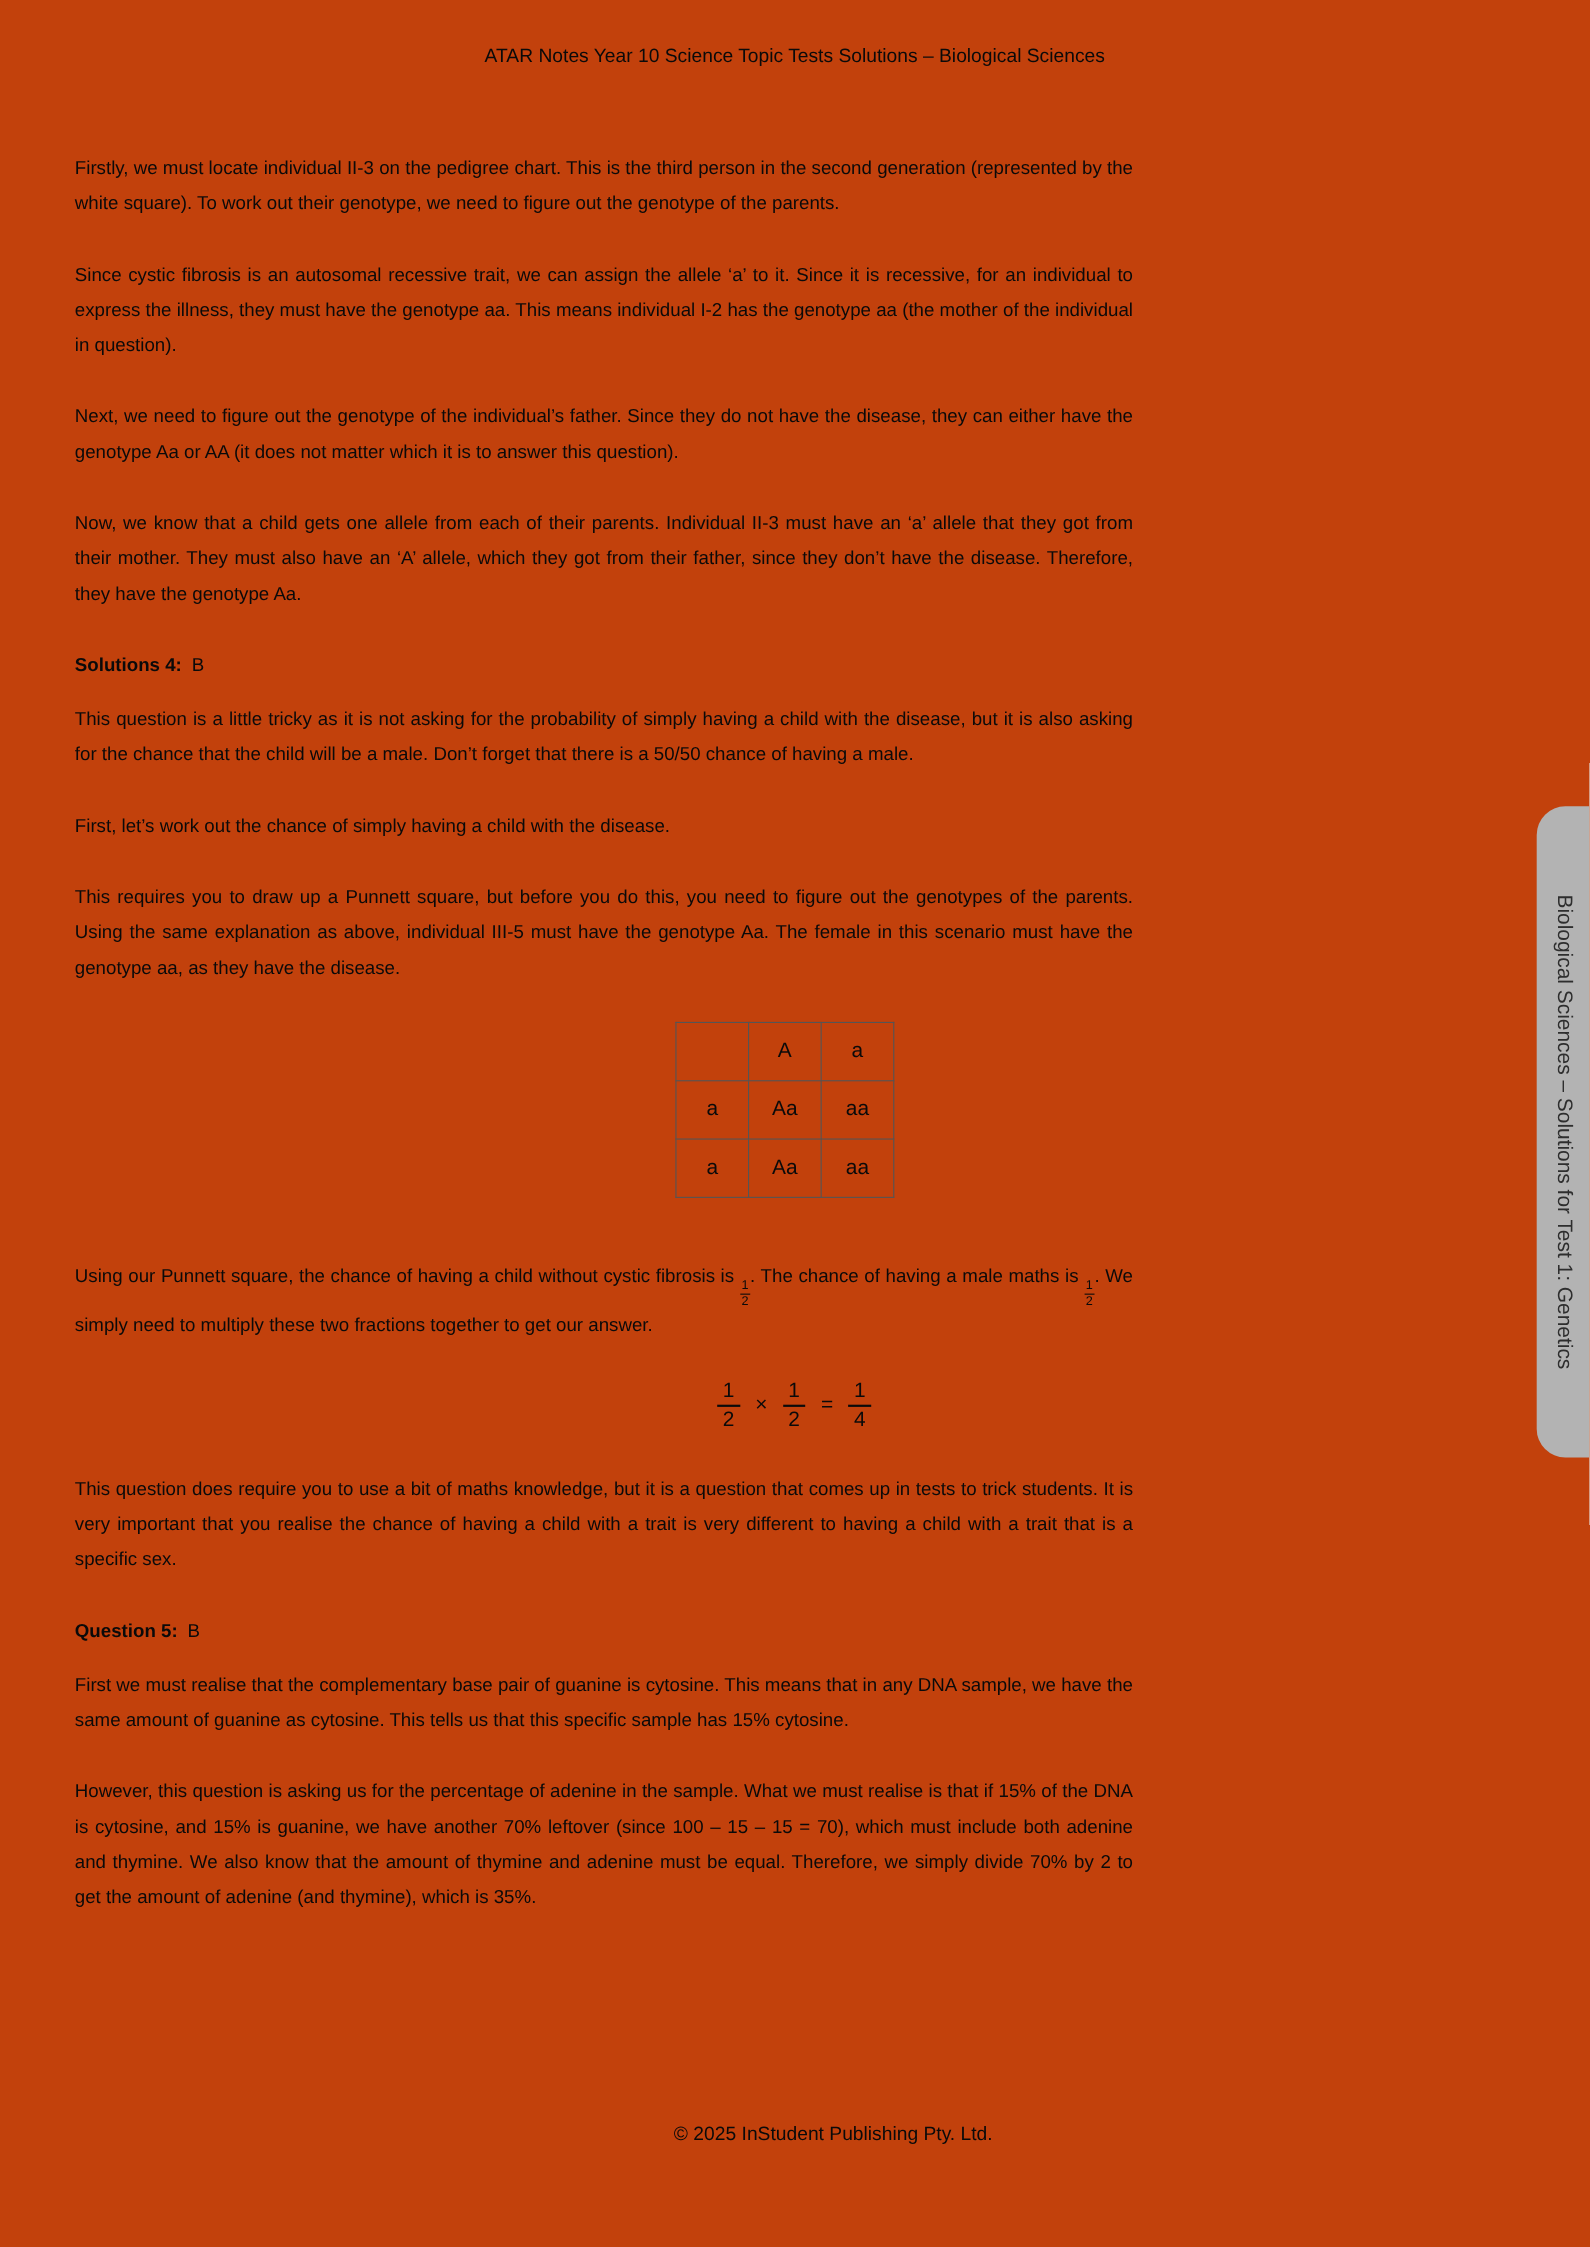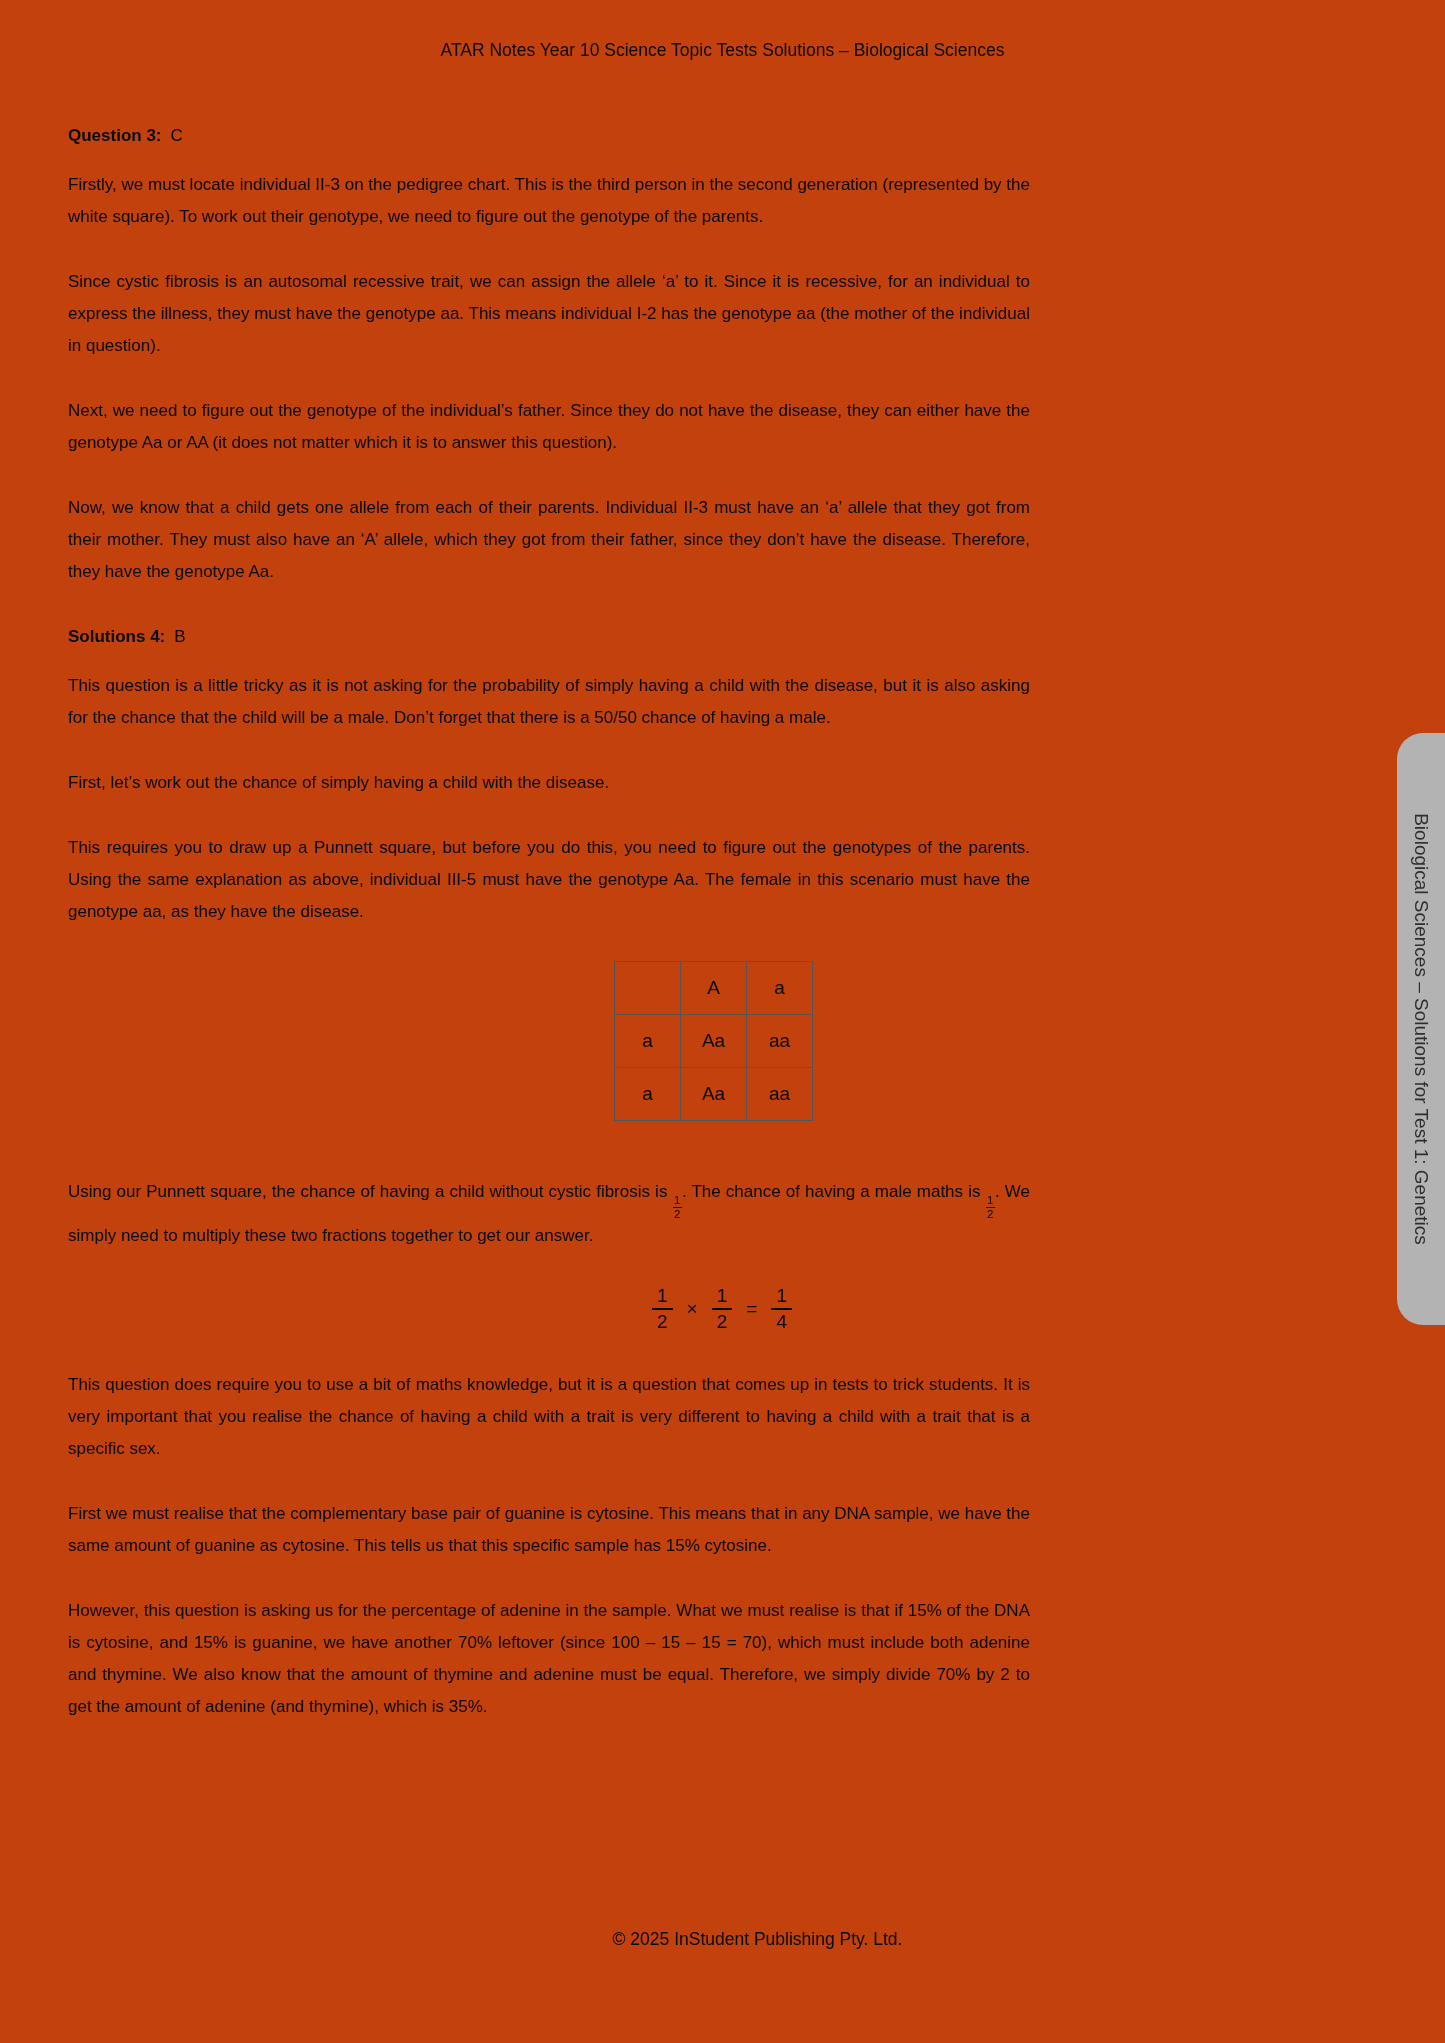--- a/index.html
+++ b/index.html
@@ -115,23 +115,20 @@
 </style>
 </head>
 <body>
 
 <div class="page">
 
   <div class="header">ATAR Notes Year 10 Science Topic Tests Solutions – Biological Sciences</div>
 
   <div class="content">
 
-    <div class="q-heading">
-      <span class="q-label">Question 3:</span><span class="q-answer">C</span>
-    </div>
     <p>Firstly, we must locate individual II-3 on the pedigree chart. This is the third person in the second generation (represented by the white square). To work out their genotype, we need to figure out the genotype of the parents.</p>
     <p>Since cystic fibrosis is an autosomal recessive trait, we can assign the allele ‘a’ to it. Since it is recessive, for an individual to express the illness, they must have the genotype aa. This means individual I-2 has the genotype aa (the mother of the individual in question).</p>
     <p>Next, we need to figure out the genotype of the individual’s father. Since they do not have the disease, they can either have the genotype Aa or AA (it does not matter which it is to answer this question).</p>
     <p>Now, we know that a child gets one allele from each of their parents. Individual II-3 must have an ‘a’ allele that they got from their mother. They must also have an ‘A’ allele, which they got from their father, since they don’t have the disease. Therefore, they have the genotype Aa.</p>
 
     <div class="q-heading">
       <span class="q-label">Solutions 4:</span><span class="q-answer">B</span>
     </div>
     <p>This question is a little tricky as it is not asking for the probability of simply having a child with the disease, but it is also asking for the chance that the child will be a male. Don’t forget that there is a 50/50 chance of having a male.</p>
     <p>First, let’s work out the chance of simply having a child with the disease.</p>
@@ -179,20 +176,23 @@
         </span>
       <span class="eq-op">=</span>
       <span class="efrac">
           <span class="num">1</span>
           <span class="den">4</span>
         </span>
     </div>
 
     <p>This question does require you to use a bit of maths knowledge, but it is a question that comes up in tests to trick students. It is very important that you realise the chance of having a child with a trait is very different to having a child with a trait that is a specific sex.</p>
 
+    <div class="q-heading">
+      <span class="q-label">Question 5:</span><span class="q-answer">B</span>
+    </div>
     <p>First we must realise that the complementary base pair of guanine is cytosine. This means that in any DNA sample, we have the same amount of guanine as cytosine. This tells us that this specific sample has 15% cytosine.</p>
     <p>However, this question is asking us for the percentage of adenine in the sample. What we must realise is that if 15% of the DNA is cytosine, and 15% is guanine, we have another 70% leftover (since 100 – 15 – 15 = 70), which must include both adenine and thymine. We also know that the amount of thymine and adenine must be equal. Therefore, we simply divide 70% by 2 to get the amount of adenine (and thymine), which is 35%.</p>
 
   </div>
 
   <div class="side-tab">
     <span class="side-tab-label">Biological Sciences – Solutions for Test 1: Genetics</span>
   </div>
 
   <div class="footer footer-copy">© 2025 InStudent Publishing Pty. Ltd.</div>

